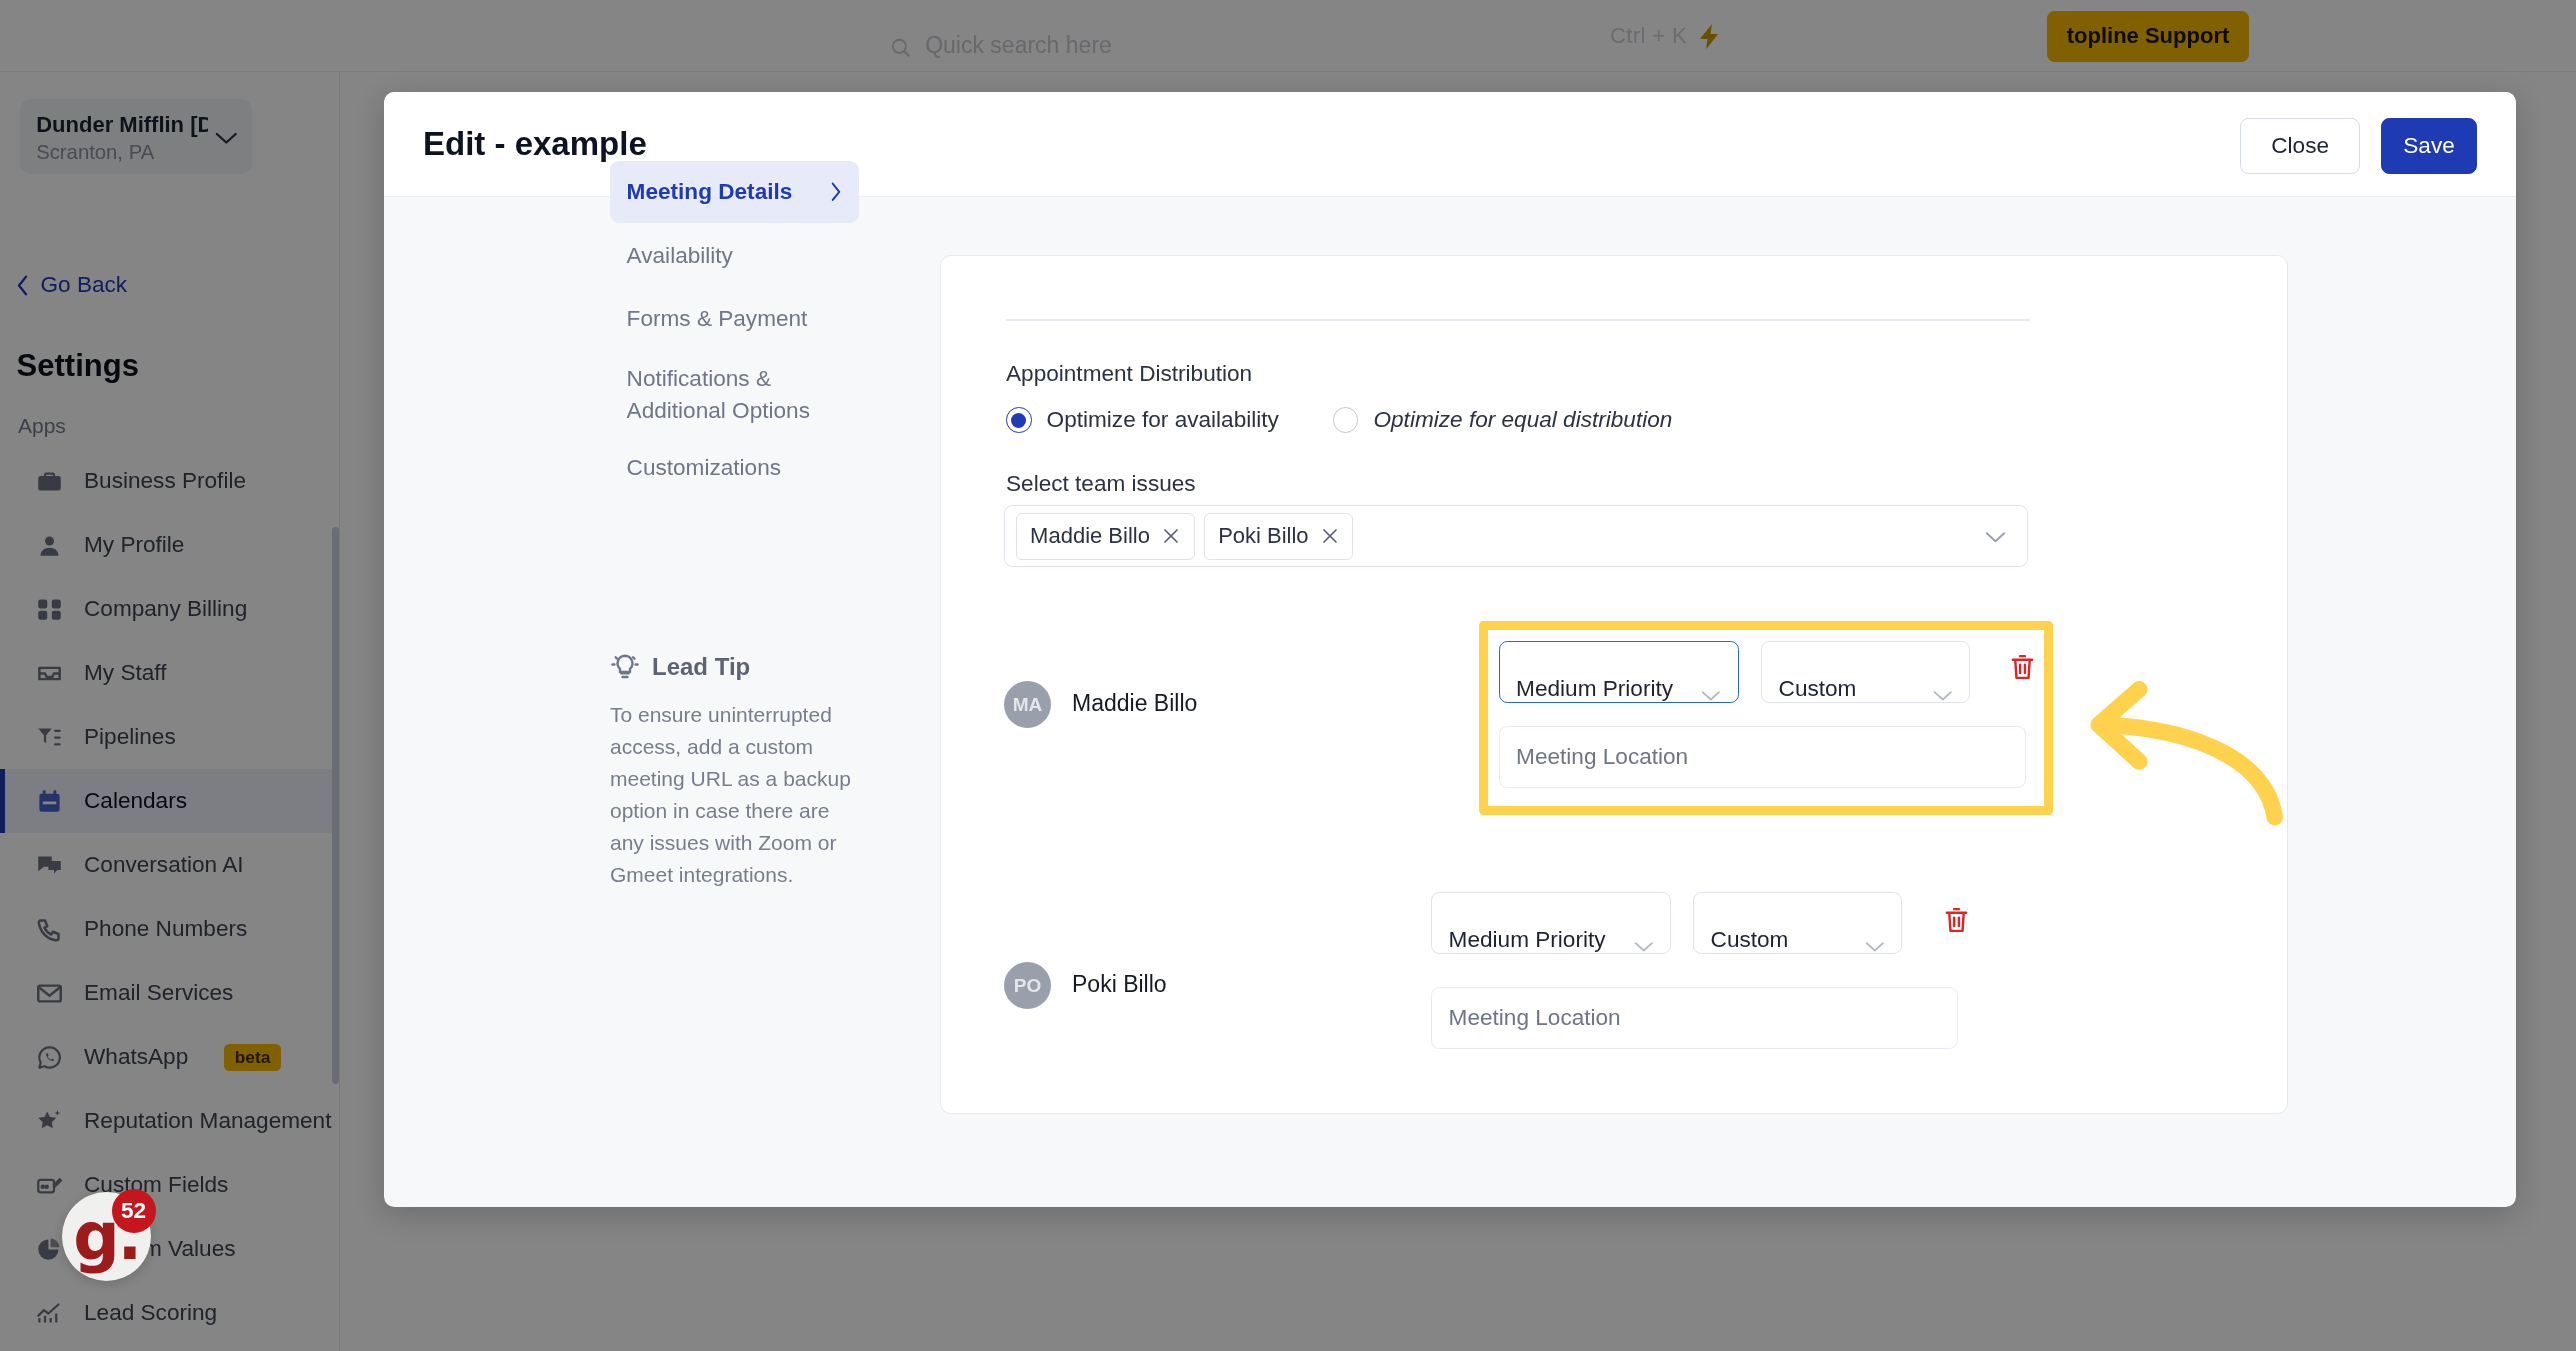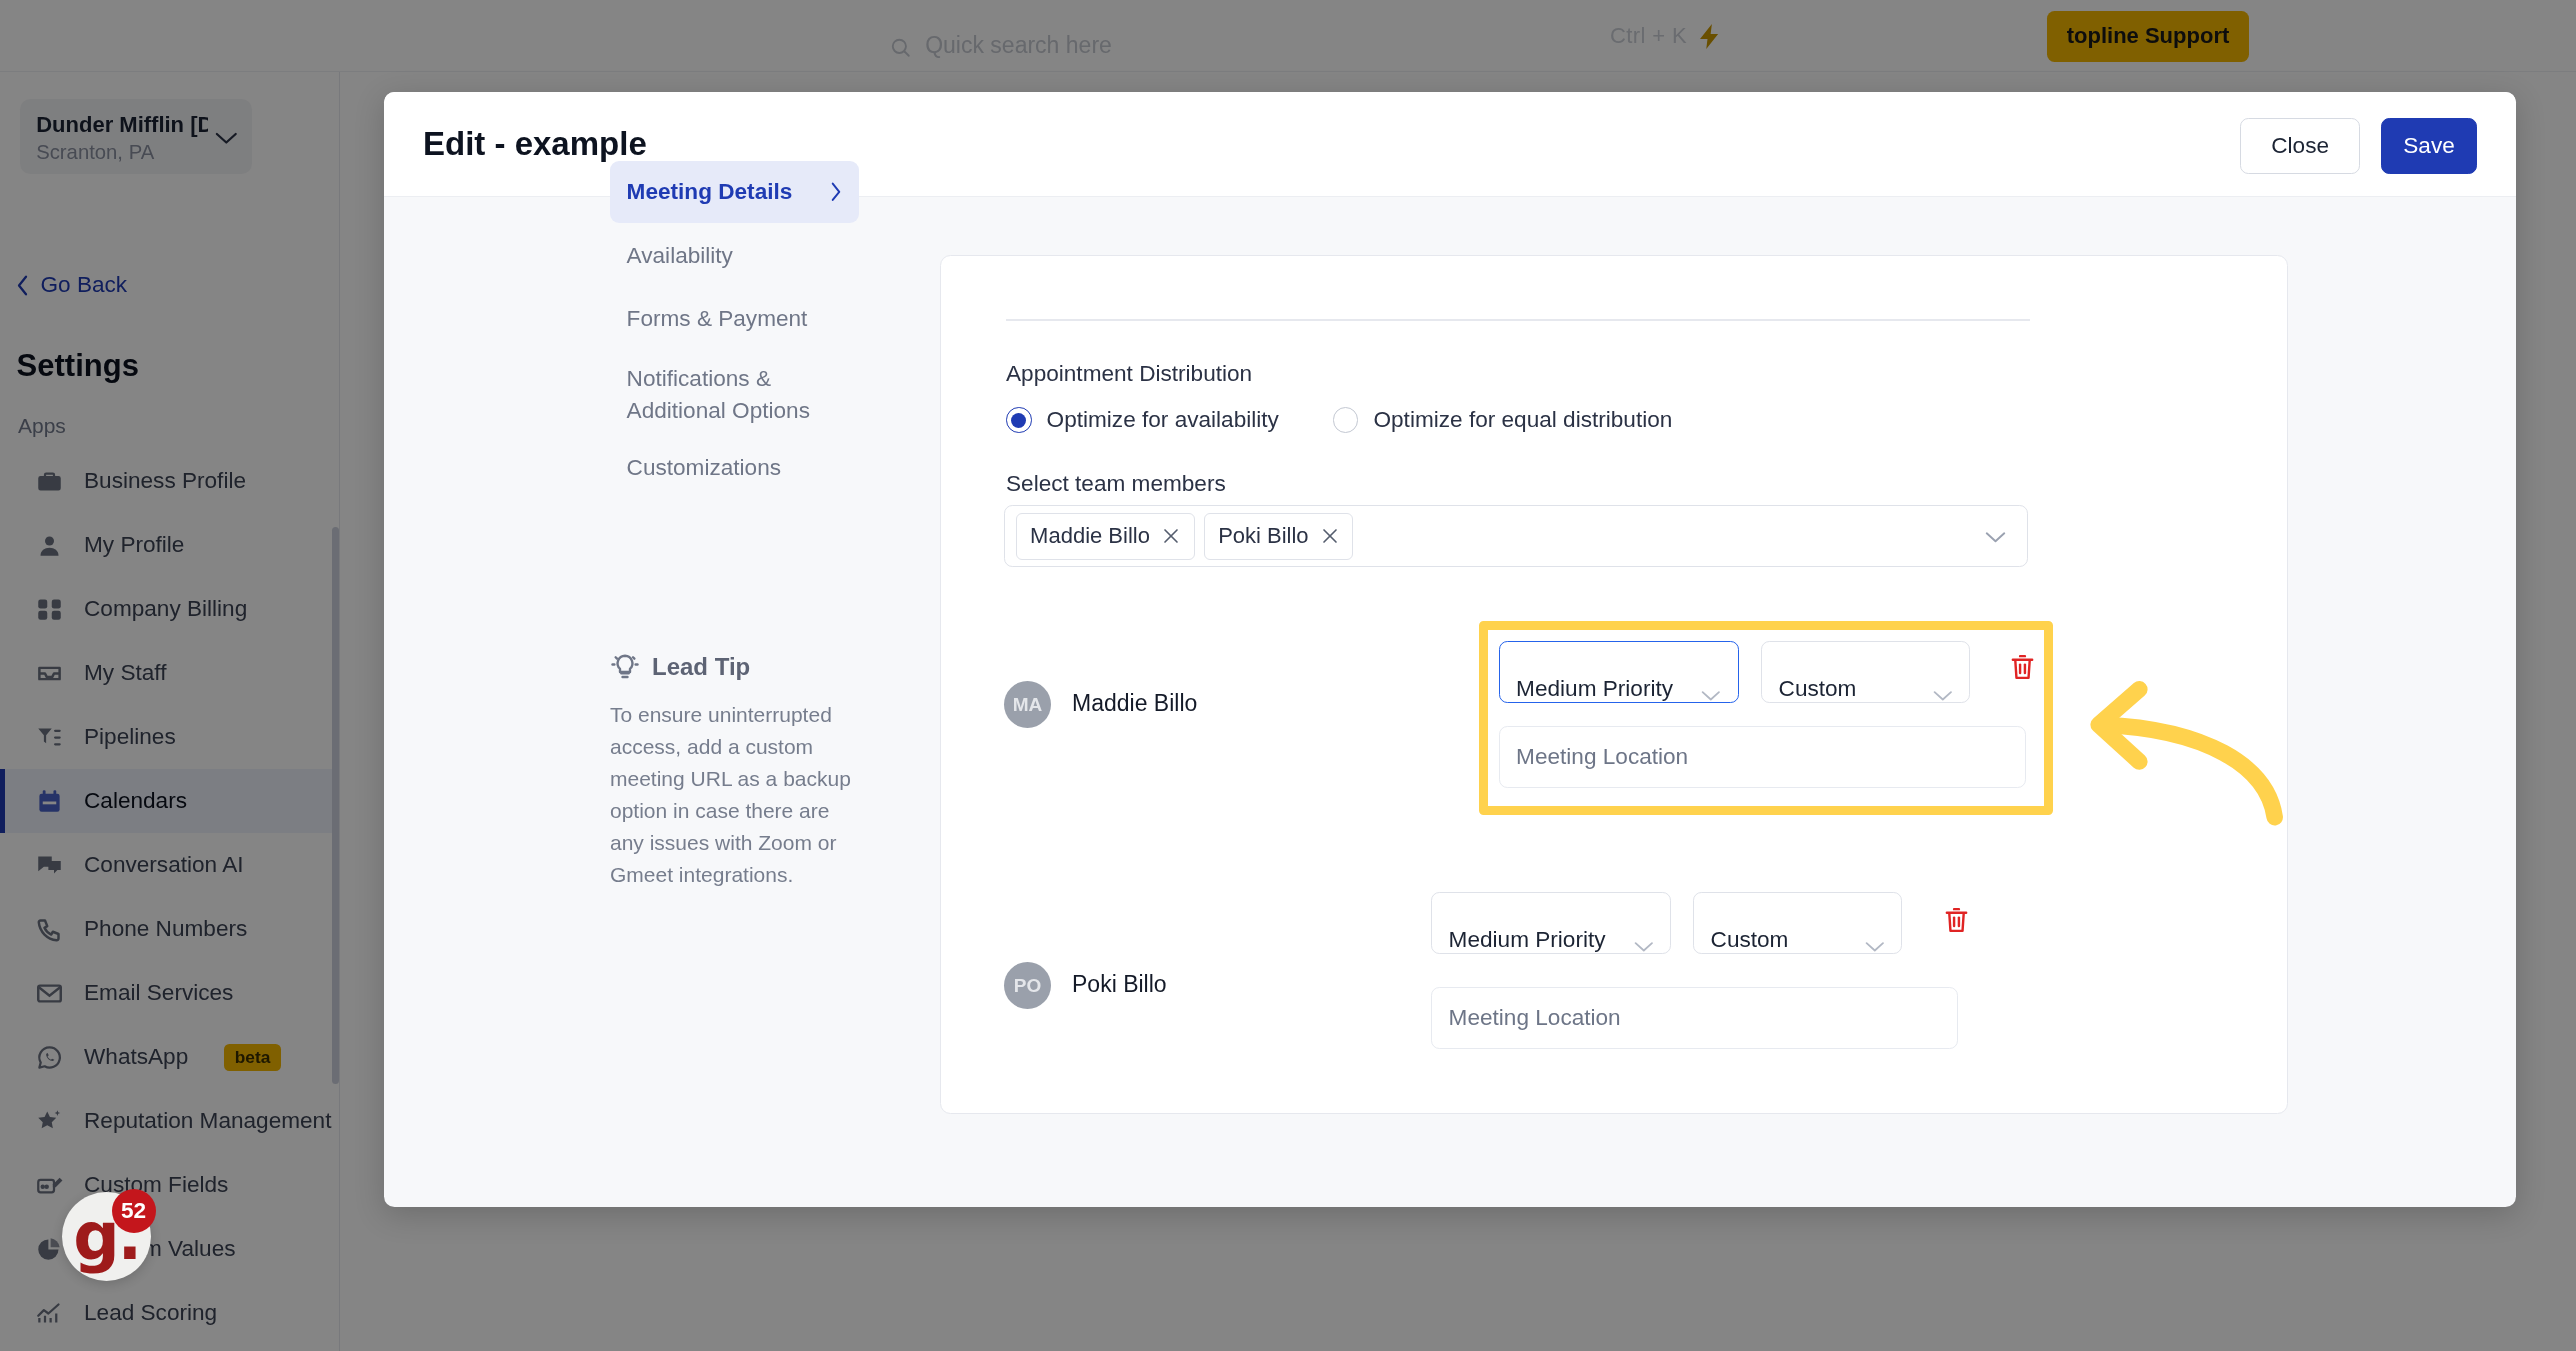--- a/index.html
+++ b/index.html
@@ -172,21 +172,21 @@
     position: absolute; left: 65px; top: 63px; width: 1024px; height: 1.5px; background: #e6e8ee;
   }
   .sec-label {
     position: absolute; font-size: 22.6px; color: #2b3245;
   }
   #lbl-distribution { left: 65px; top: 105px; }
   #lbl-team        { left: 65px; top: 166px; }
 
   .radio-row { position: absolute; left: 65px; top: 151px; display: flex; align-items: center; gap: 0; }
   .radio-opt { display: flex; align-items: center; gap: 15px; cursor: pointer; font-size: 22.6px; color: #2b3245; }
-  .radio-opt + .radio-opt { margin-left: 54px; }
+  .radio-opt + .radio-opt { margin-left: 54px; font-style: italic; }
   .rdot { width: 25.6px; height: 25.6px; border-radius: 50%; border: 1.5px solid #c3c8d2; flex: none;
           display: flex; align-items: center; justify-content: center; background: #fff; }
   .rdot.on { border-color: #1f3bb3; }
   .rdot.on::after { content: ""; width: 15px; height: 15px; border-radius: 50%; background: #1f3bb3; }
 
   #team-select {
     position: absolute; left: 63px; top: 249px; width: 1024px; height: 62px;
     border: 0.8px solid #dfe2e9; border-radius: 8.3px; background: #fff;
     display: flex; align-items: center; padding: 0 10.5px; cursor: pointer;
   }
@@ -479,21 +479,21 @@
       <label class="radio-opt">
         <span class="rdot on"></span>
         <span>Optimize for availability</span>
       </label>
       <label class="radio-opt">
         <span class="rdot"></span>
         <span>Optimize for equal distribution</span>
       </label>
     </div>
 
-    <div class="sec-label" id="lbl-team" style="top:215px">Select team members</div>
+    <div class="sec-label" id="lbl-team" style="top:215px">Select team issues</div>
 
     <div id="team-select">
       <div class="chip">
         <span>Maddie Billo</span>
         <svg class="chip-x" viewBox="0 0 24 24" fill="none" stroke="currentColor" stroke-width="2.2">
           <line x1="4" y1="4" x2="20" y2="20" stroke-linecap="round"></line>
           <line x1="20" y1="4" x2="4" y2="20" stroke-linecap="round"></line>
         </svg>
       </div>
       <div class="chip">

